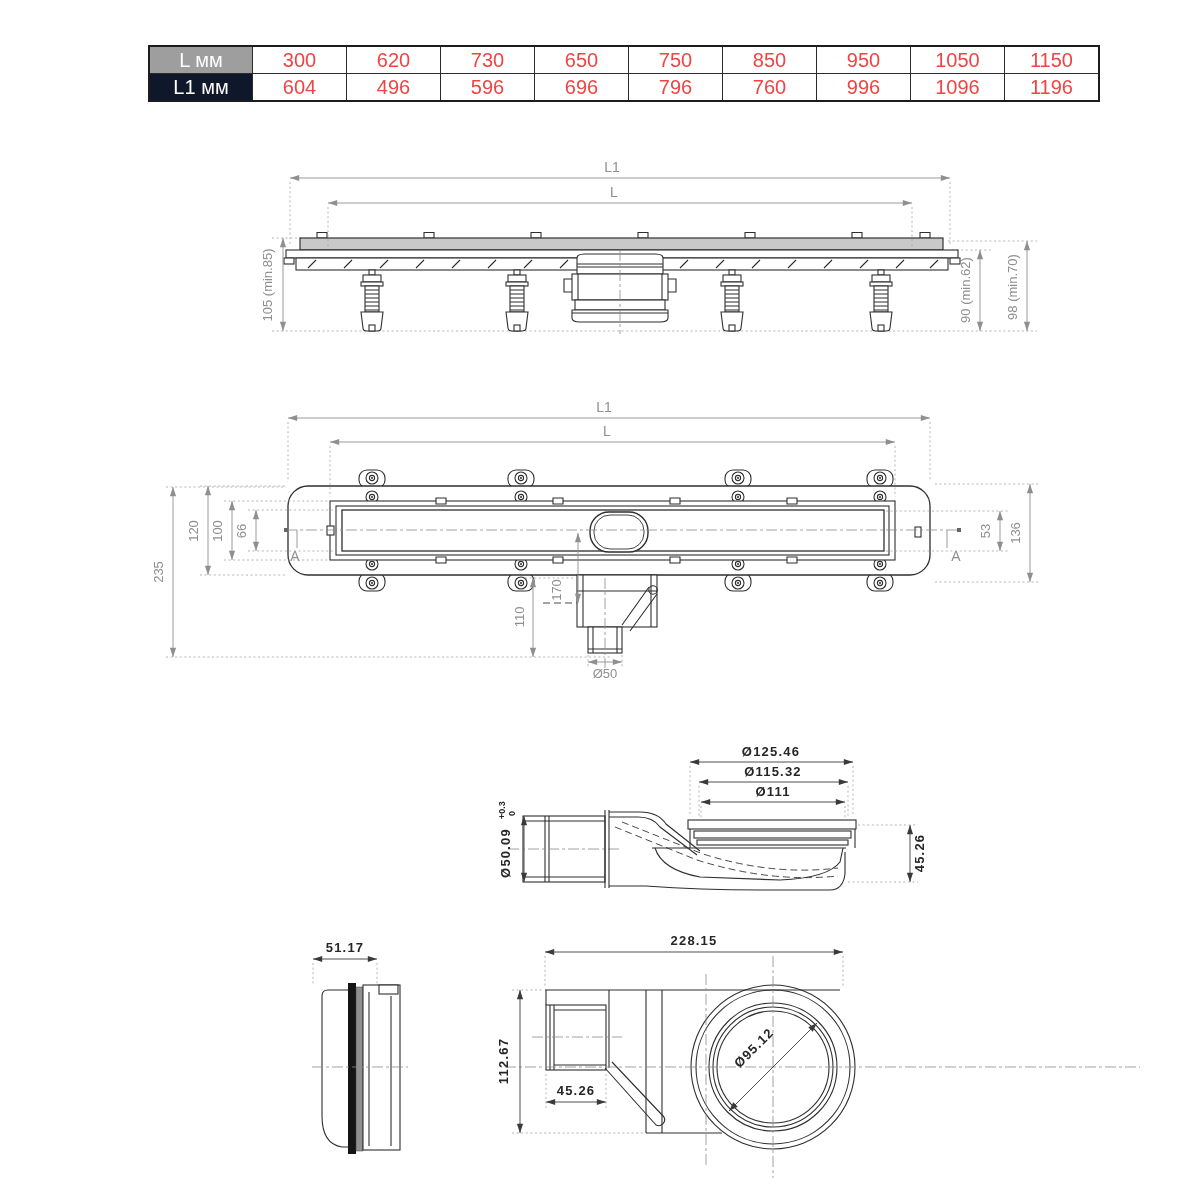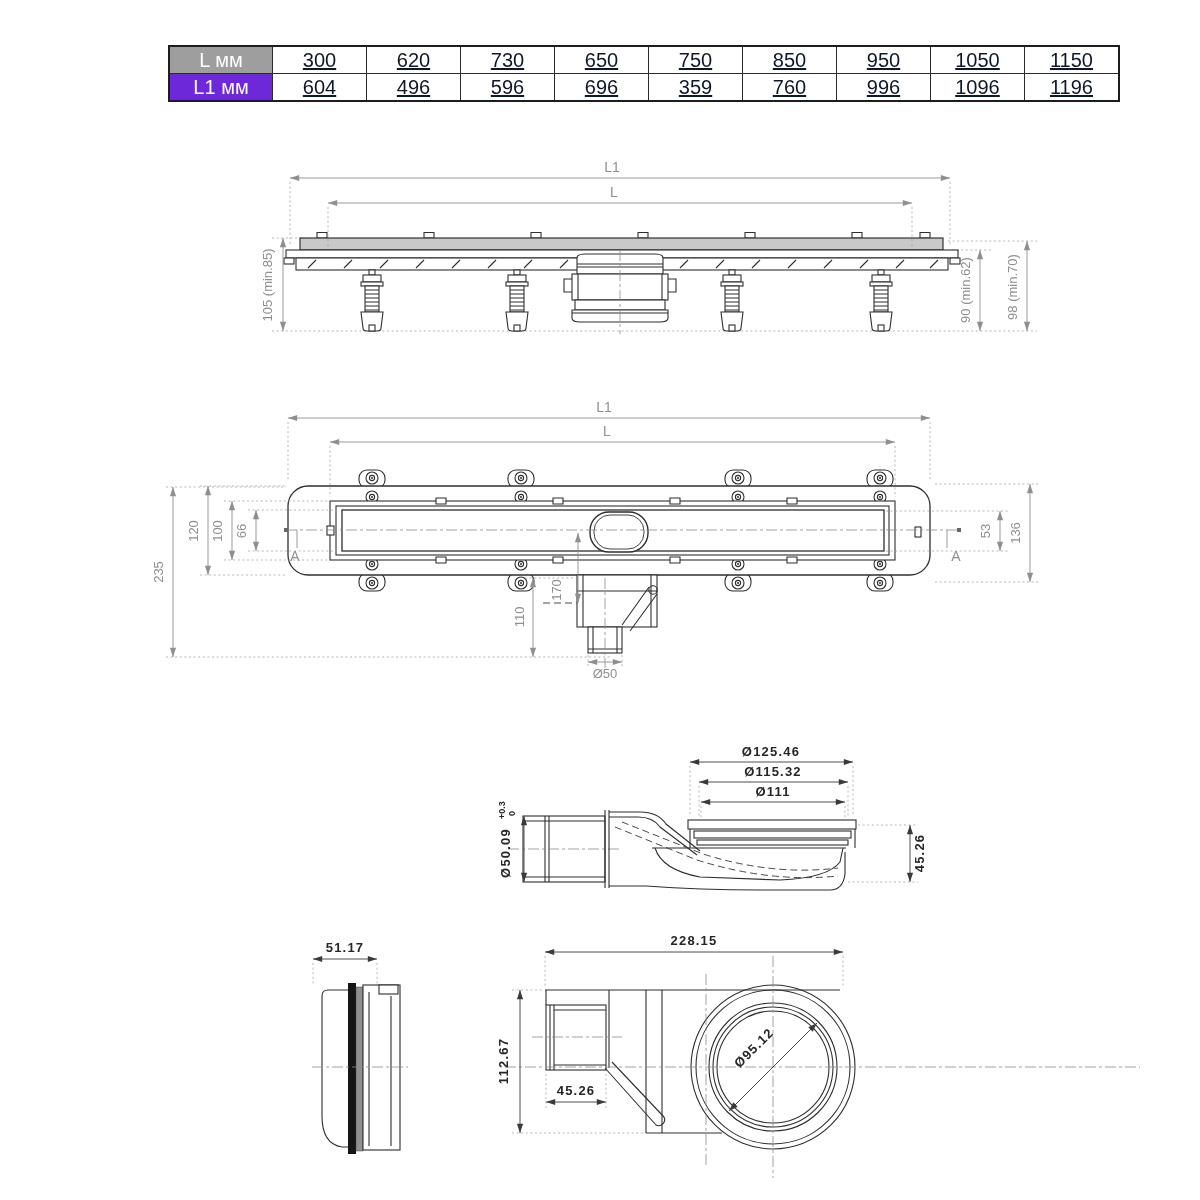--- a/index.html
+++ b/index.html
@@ -2,23 +2,23 @@
 <html><head>
 <meta charset="utf-8">
 <style>
   html,body{margin:0;padding:0;background:#fff;}
   #page{position:relative;width:1200px;height:1200px;background:#fff;overflow:hidden;
         font-family:"Liberation Sans",sans-serif;}
   
   #size-table{position:absolute;left:148px;top:45px;border-collapse:collapse;table-layout:fixed;}
   #size-table td,#size-table th{border:1.6px solid #2b2b2b;height:26px;text-align:center;
         font-size:20px;padding:0 2px;font-weight:normal;}
-  #size-table{border:2.5px solid #1d1d1d;margin-left:20px;}
+  #size-table{border:2.5px solid #1d1d1d;}
   #size-table th{width:98px;color:#fff;}
-  #size-table td{width:89px;color:#0f172a;text-decoration:underline;}
+  #size-table td{width:89px;color:#ef4444;}
   
   .ln{stroke:#2f2f2f;fill:none;stroke-width:1.1;}
   .lnf{stroke:#2f2f2f;fill:#fff;stroke-width:1.1;}
   .dma,.dmb{fill:none;stroke-width:0.9;}
   .dma{stroke:#8f8f8f;}
   .dmb{stroke:#3a3a3a;}
   .ext{stroke:#a3a3a3;stroke-width:0.8;fill:none;stroke-dasharray:2 2.6;}
   .cl{stroke:#8a8a8a;stroke-width:0.8;fill:none;stroke-dasharray:11 3 3 3;}
   .hd{stroke:#4a4a4a;stroke-width:1;fill:none;stroke-dasharray:7 4;}
   .t1{font-family:"Liberation Sans",sans-serif;font-size:13px;fill:#8f8f8f;}
@@ -39,26 +39,26 @@
       <td>620</td>
       <td>730</td>
       <td>650</td>
       <td>750</td>
       <td>850</td>
       <td>950</td>
       <td>1050</td>
       <td>1150</td>
     </tr>
     <tr>
-      <th style="background:#6d28d9">L1 мм</th>
+      <th style="background:#0f172a">L1 мм</th>
       <td>604</td>
       <td>496</td>
       <td>596</td>
       <td>696</td>
-      <td>359</td>
+      <td>796</td>
       <td>760</td>
       <td>996</td>
       <td>1096</td>
       <td>1196</td>
     </tr>
   </tbody>
     </table>
 
   <svg width="1200" height="1200" viewBox="0 0 1200 1200" style="position:absolute;left:0;top:0;">
     <defs>

